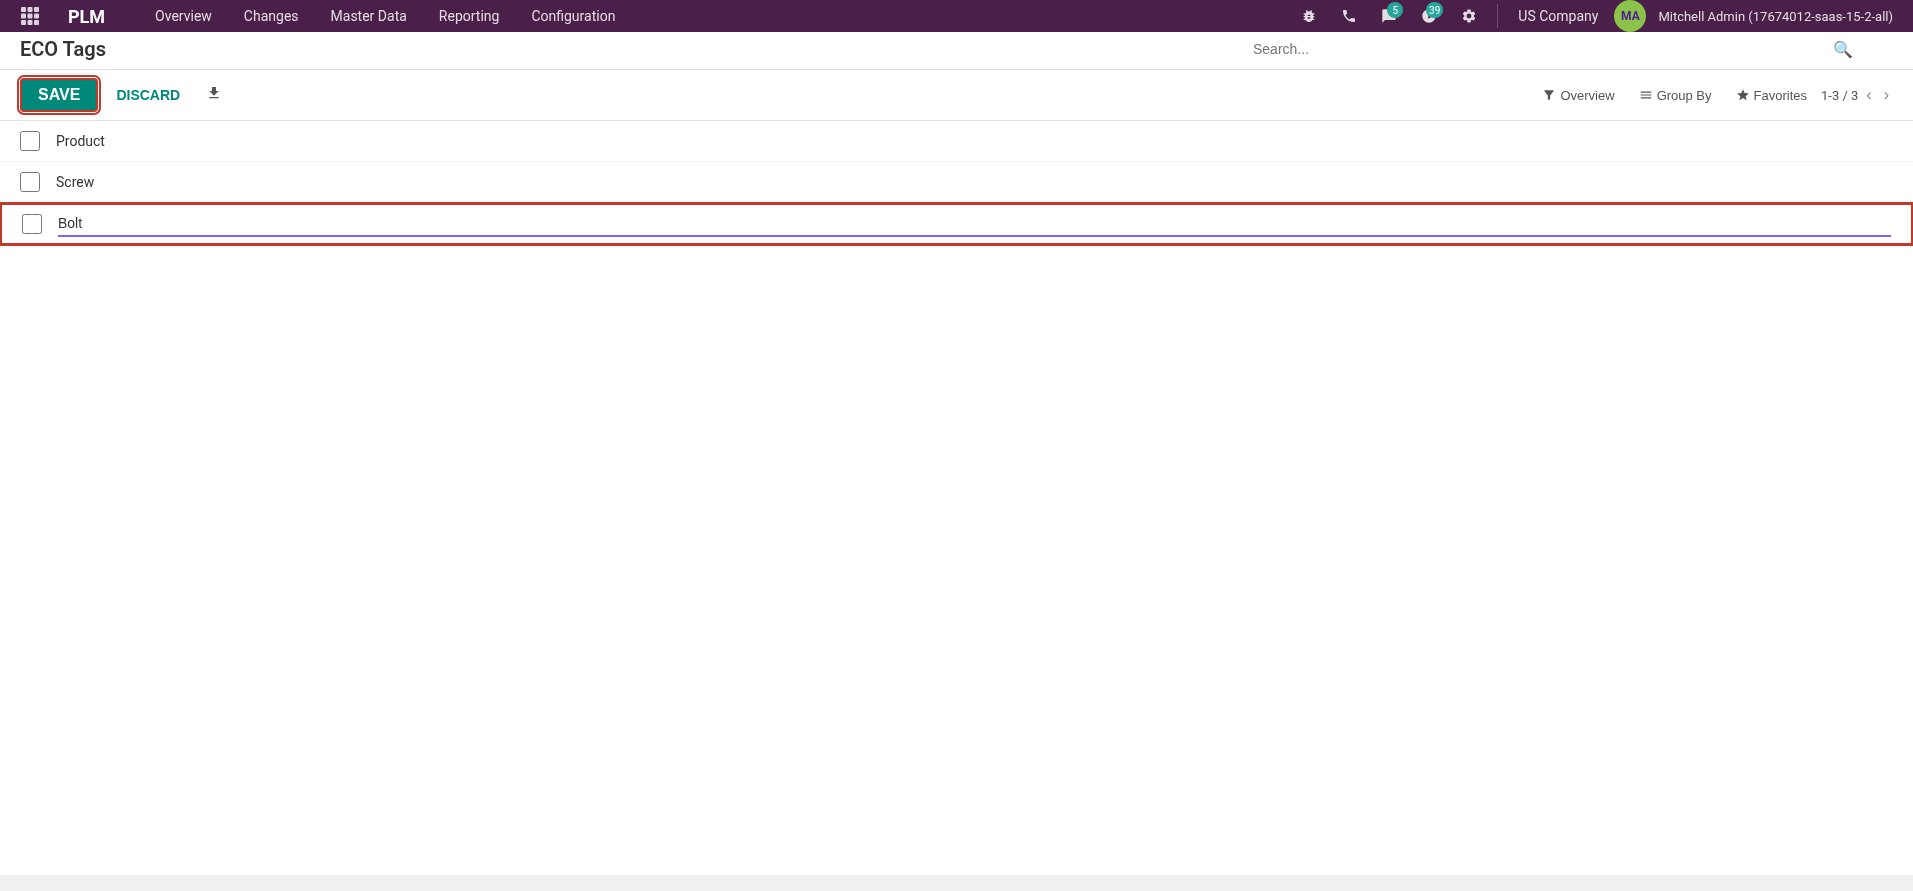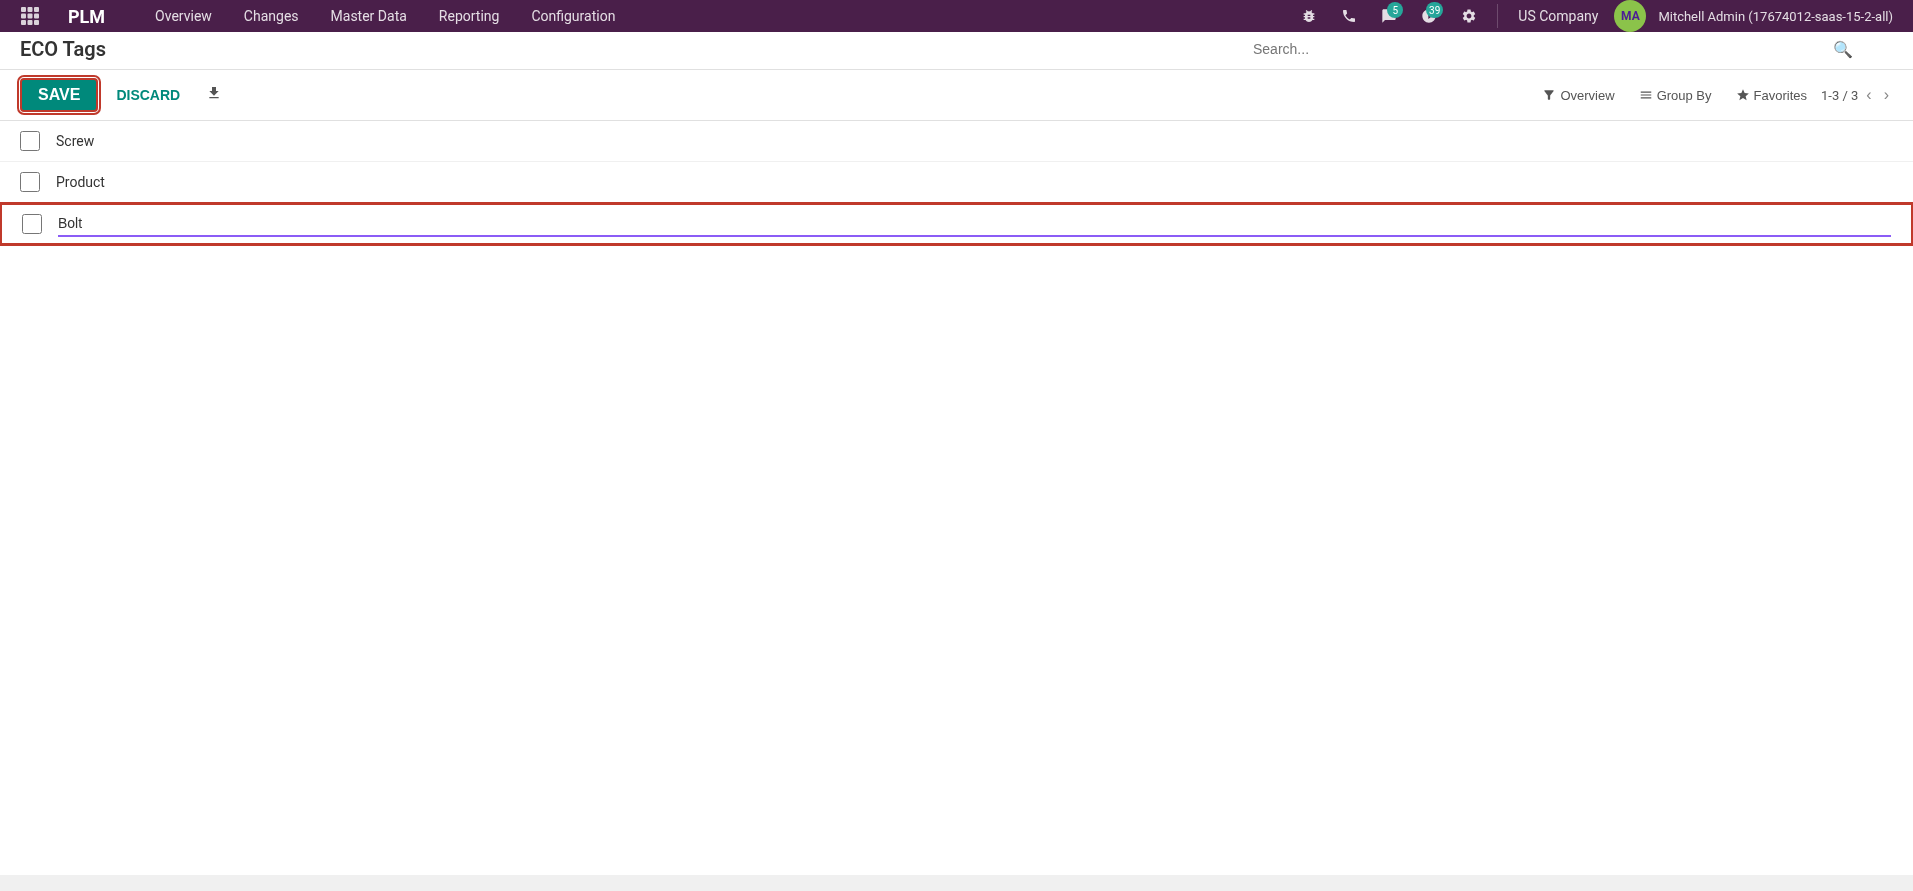--- a/index.html
+++ b/index.html
@@ -323,26 +323,26 @@
         <button class="pagination-arrow">›</button>
       </div>
     </div>
   </div>
 
   <div class="list-container">
 
 
     <div class="list-row">
       <input type="checkbox" class="list-row-checkbox" style="">
-      <span class="list-row-text">Screw</span>
+      <span class="list-row-text">Product</span>
     </div>
 
     <div class="list-row">
       <input type="checkbox" class="list-row-checkbox" style="">
-      <span class="list-row-text">Product</span>
+      <span class="list-row-text">Screw</span>
     </div>
 
     <div class="list-row-editing">
       <input type="checkbox" class="list-row-editing-checkbox" style="">
       <input type="text" class="list-row-input" value="Bolt" style="">
     </div>
   </div>
 
 </div>
 

